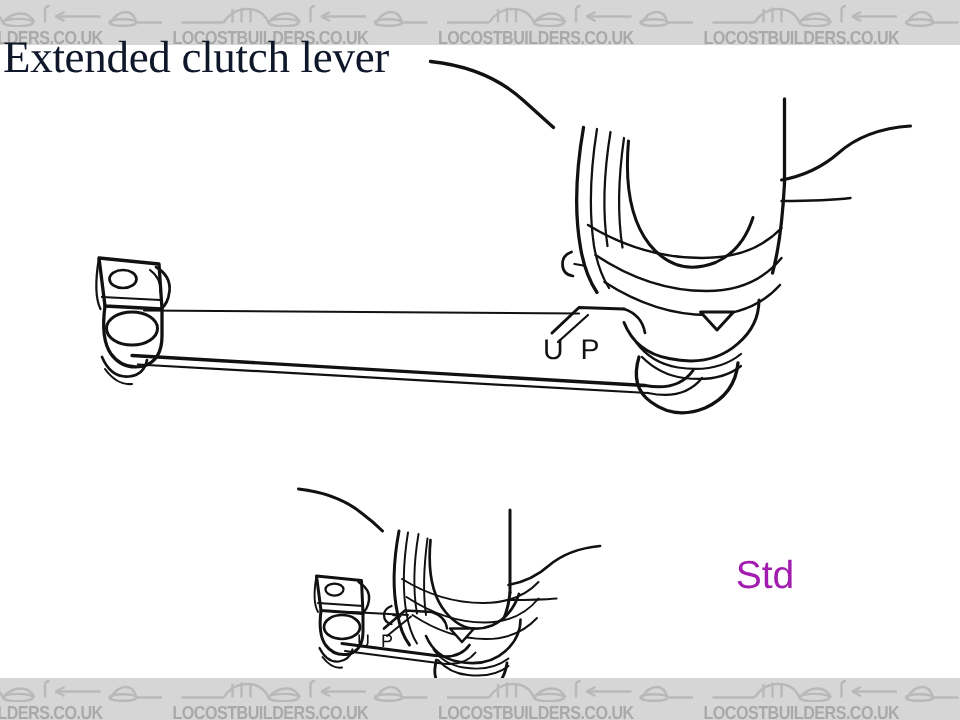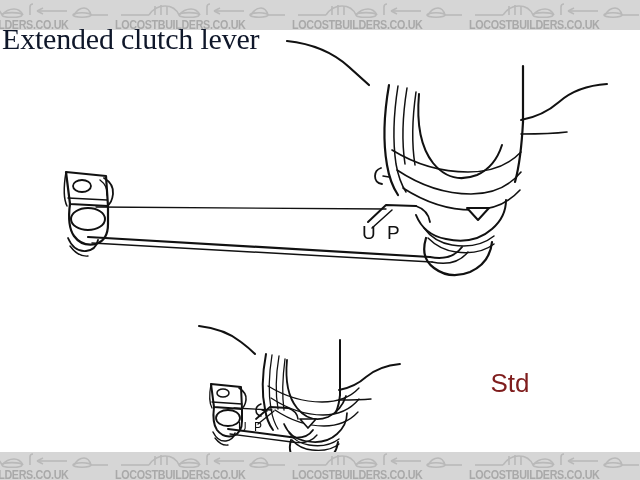--- a/index.html
+++ b/index.html
@@ -96,21 +96,21 @@
     letter-spacing: -0.2px;
     white-space: nowrap;
     font-family: Liberation Serif, serif;
   }
   .std-lever {
     position: absolute;
     left: 455px;
     top: 368px;
     font-size: 26px;
     line-height: 31px;
-    color: #7f1d1d;
+    color: #a21caf;
     text-align: center;
     width: 110px;
   }
   .std-lever span { display: block; }
 
   
   .drawing {
     position: absolute;
     left: 0;
     top: 0;

